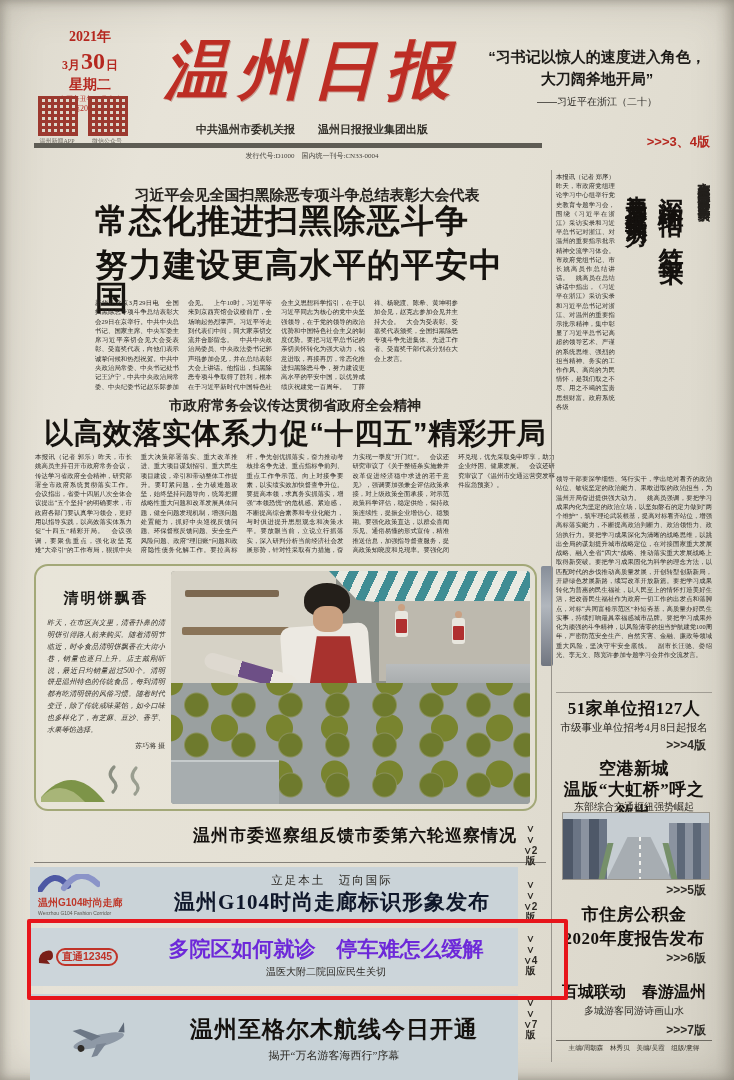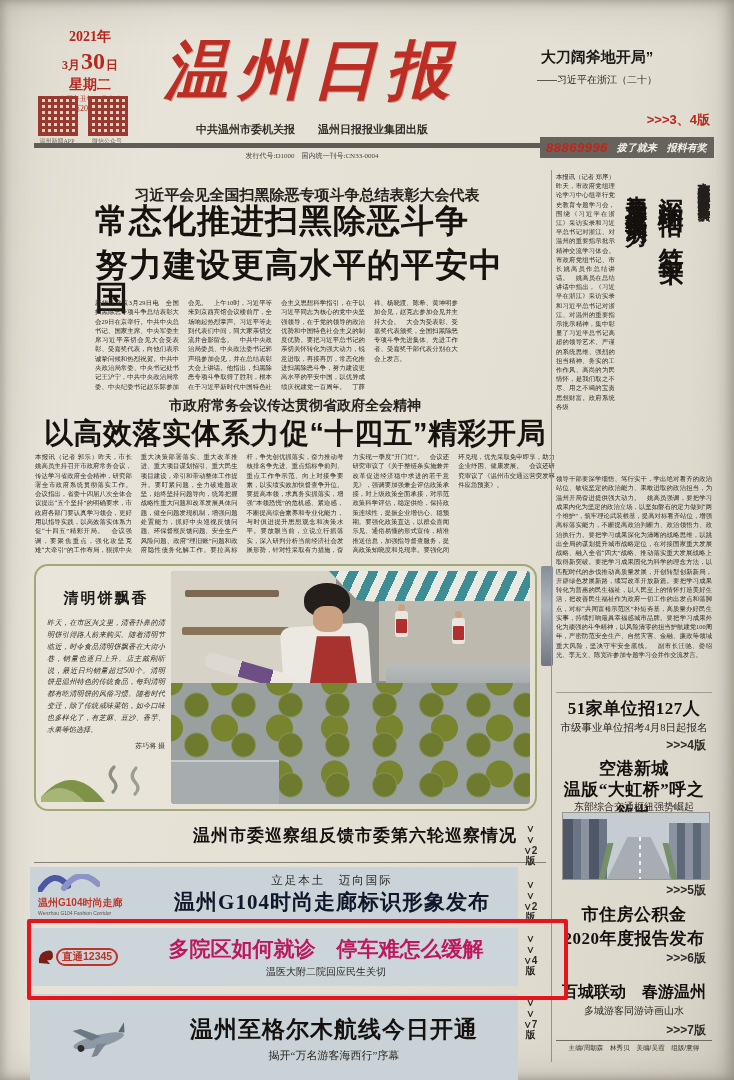--- a/index.html
+++ b/index.html
@@ -94,21 +94,21 @@
   .p-air{top:994px;height:88px;background:#c8d2d7;padding-left:16px;}
   .panel .mid{flex:1;text-align:center;}
   .g-logo{width:116px;padding-left:8px;box-sizing:border-box;text-align:left;}
   .g-cn{font-size:10px;font-weight:900;color:#bf392b;font-family:"Liberation Sans",sans-serif;}
   .g-en{font-size:5px;color:#5a564e;font-family:"Liberation Sans",sans-serif;}
   .g-kicker{font-size:11.5px;color:#2a2archive724;letter-spacing:2px;color:#2b2823;}
   .g-h{font-size:21px;font-weight:bold;letter-spacing:1px;color:#0f172a;}
   .zt-logo{width:104px;display:flex;align-items:center;padding-left:6px;box-sizing:border-box;}
   .zt-badge{border:2px solid #c03328;border-radius:10px;padding:0 4px;font-size:10.5px;font-weight:900;
       color:#c03328;font-family:"Liberation Sans",sans-serif;white-space:nowrap;}
-  .zt-h{font-size:21px;font-weight:900;font-family:"Liberation Sans",sans-serif;color:#be185d;}
+  .zt-h{font-size:21px;font-weight:900;font-family:"Liberation Sans",sans-serif;color:#6d28d9;}
   .zt-sub{font-size:10px;margin-top:2px;color:#2b2823;}
   .air-art{width:104px;display:flex;justify-content:center;}
   .air-h{font-size:23px;font-weight:bold;letter-spacing:1px;color:#14110e;}
   .air-sub{font-size:11px;margin-top:3px;color:#2b2823;}
   .vmarker{width:15px;left:523px;font-size:10px;font-weight:bold;line-height:1.08;text-align:center;
       word-break:break-all;color:#2e2b26;font-family:"Liberation Sans",sans-serif;}
   .hl-box{left:27px;top:919px;width:533px;height:73px;border:4px solid #e7151b;border-radius:2px;z-index:50;pointer-events:none;}
   
   .col-rule{left:551px;top:170px;width:1px;height:892px;background:#97938b;}
   .r-art{left:556px;top:172px;width:156px;}
@@ -159,27 +159,24 @@
   <div class="abs qr-label l1">温州新闻APP</div>
   <div class="abs qr-label l2">微信公众号</div>
   <div class="abs paper-title">温州日报</div>
   <div class="abs org-line">
     <span>中共温州市委机关报</span>
     <span>温州日报报业集团出版</span>
   </div>
   <div class="abs mast-rule"></div>
   <div class="abs pub-line">发行代号:D1000　国内统一刊号:CN33-0004</div>
   <div class="abs quote-block">
+    <div class="q-line">“习书记以惊人的速度进入角色，</div>
     <div class="q-line">大刀阔斧地开局”</div>
     <div class="q-attr">——习近平在浙江（二十）</div>
     <div class="q-ref red">&gt;&gt;&gt;3、4版</div>
-  </div>
-  <div class="abs hotline">
-    <span class="h-num">88869996</span>
-    <span class="h-slogan">拨了就来　报料有奖</span>
   </div>
 
   <div class="abs lead-kicker">习近平会见全国扫黑除恶专项斗争总结表彰大会代表</div>
   <div class="abs lead-h">常态化推进扫黑除恶斗争</div>
   <div class="abs lead-h lead-h2">努力建设更高水平的平安中国</div>
   <div class="abs body-cols lead-body">新华社北京3月29日电　全国扫黑除恶专项斗争总结表彰大会29日在京举行。中共中央总书记、国家主席、中央军委主席习近平亲切会见大会受表彰、受嘉奖代表，向他们表示诚挚问候和热烈祝贺。中共中央政治局常委、中央书记处书记王沪宁，中共中央政治局常委、中央纪委书记赵乐际参加会见。　上午10时，习近平等来到京西宾馆会议楼前厅，全场响起热烈掌声。习近平等走到代表们中间，同大家亲切交流并合影留念。　中共中央政治局委员、中央政法委书记郭声琨参加会见，并在总结表彰大会上讲话。他指出，扫黑除恶专项斗争取得了胜利，根本在于习近平新时代中国特色社会主义思想科学指引，在于以习近平同志为核心的党中央坚强领导，在于党的领导的政治优势和中国特色社会主义的制度优势。要把习近平总书记的亲切关怀转化为强大动力，锐意进取，再接再厉，常态化推进扫黑除恶斗争，努力建设更高水平的平安中国，以优异成绩庆祝建党一百周年。　丁薛祥、杨晓渡、陈希、黄坤明参加会见，赵克志参加会见并主持大会。　大会为受表彰、受嘉奖代表颁奖，全国扫黑除恶专项斗争先进集体、先进工作者、受嘉奖干部代表分别在大会上发言。</div>
 
   <div class="abs sec-kicker">市政府常务会议传达贯彻省政府全会精神</div>
   <div class="abs sec-h">以高效落实体系力促“十四五”精彩开局</div>
   <div class="abs body-cols sec-body">本报讯（记者 郭乐）昨天，市长姚高员主持召开市政府常务会议，传达学习省政府全会精神，研究部署全市政府系统贯彻落实工作。　会议指出，省委十四届八次全体会议提出“五个坚持”的明确要求，市政府各部门要认真学习领会，更好用以指导实践，以高效落实体系力促“十四五”精彩开局。　会议强调，要聚焦重点，强化攻坚克难“大牵引”的工作布局，狠抓中央重大决策部署落实、重大改革推进、重大项目谋划招引、重大民生项目建设，牵引和带动整体工作提升。要盯紧问题，全力破难题攻坚，始终坚持问题导向，统筹把握战略性重大问题和改革发展具体问题，健全问题发现机制，增强问题处置能力，抓好中央巡视反馈问题、环保督察反馈问题、安全生产风险问题、政府“理旧账”问题和政府隐性债务化解工作。要拉高标杆，争先创优抓落实，奋力推动考核排名争先进、重点指标争前列、重点工作争示范、向上对接争要素，以实绩实效加快督查争升位。要提高本领，求真务实抓落实，增强“本领恐慌”的危机感、紧迫感，不断提高综合素养和专业化能力，与时俱进提升思想观念和决策水平。要放眼当前，立说立行抓落实，深入研判分析当前经济社会发展形势，针对性采取有力措施，奋力实现一季度“开门红”。　会议还研究审议了《关于整链条实施兼并改革促进经济稳中求进的若干意见》，强调要加强兼企评估政策承接，对上级政策全面承接，对示范政策科学评估，稳定供给，保持政策连续性，提振企业增信心、稳预期。要强化政策直达，以群众喜闻乐见、通俗易懂的形式宣传，精准推送信息，加强指导督查服务，提高政策知晓度和兑现率。要强化闭环兑现，优先采取免申即享，助力企业纾困、健康发展。　会议还研究审议了《温州市交通运营突发事件应急预案》。</div>

